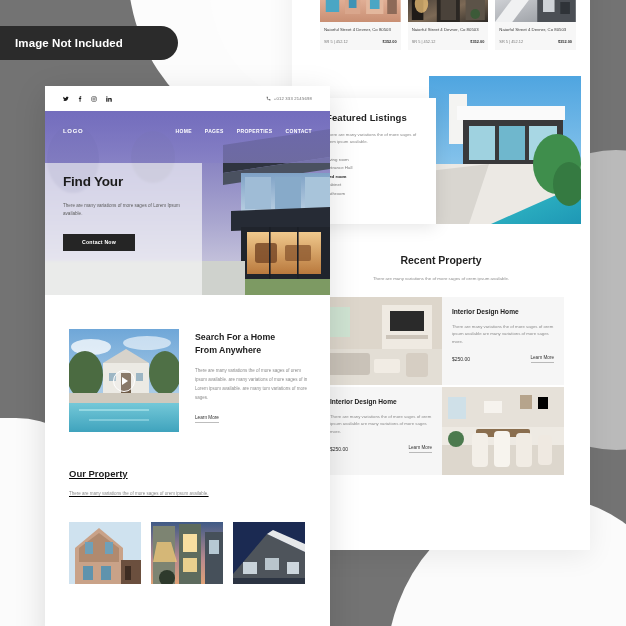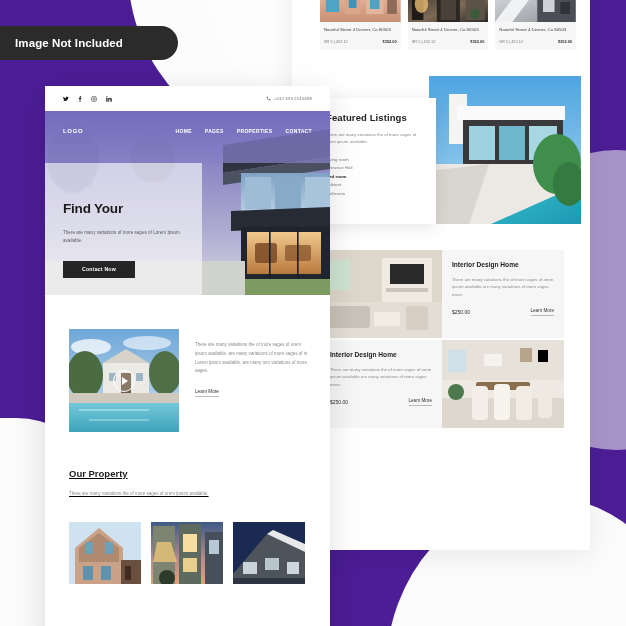--- a/index.html
+++ b/index.html
@@ -2,21 +2,21 @@
 <html><head>
 <meta charset="utf-8">
 <style>
   * { box-sizing: border-box; margin: 0; padding: 0; }
   html, body {
     width: 626px; height: 626px;
     overflow: hidden;
     font-family: "Liberation Sans", sans-serif;
     background: #eeeeee;
   }
-  #stage { position: relative; width: 626px; height: 626px; background: #4c1d95; overflow: hidden; }
+  #stage { position: relative; width: 626px; height: 626px; background: #737373; overflow: hidden; }
 
   
   .blob { position: absolute; background: #fbfbfb; pointer-events: none; }
   .blob-top {
     top: -150px; left: 128px; width: 420px; height: 300px;
     border-radius: 0 0 58% 42% / 0 0 72% 60%;
     background: #fcfcfc;
   }
   .blob-top2 {
     top: -60px; left: 210px; width: 330px; height: 160px;
@@ -141,21 +141,21 @@
     padding: 0 18px; z-index: 5;
   }
   .logo { color: #fff; font-size: 6px; font-weight: bold; letter-spacing: .7px; }
   .nav-links { display: flex; gap: 13px; }
   .nav-links span { color: #fff; font-size: 5px; font-weight: bold; letter-spacing: .35px; }
   .hero-card {
     position: absolute; left: 0; top: 52px;
     width: 157px; height: 132px;
     background: rgba(247,247,249,.66);
     backdrop-filter: blur(1px);
-    padding: 37px 18px;
+    padding: 10px 18px;
     z-index: 4;
   }
   .hero-h1 { font-size: 13.5px; line-height: 1.38; color: #1b1b1b; font-weight: bold; letter-spacing: -.2px; }
   .hero-p { margin-top: 10px; font-size: 4.6px; line-height: 1.85; color: #5d5d5d; }
   .hero-btn {
     margin-top: 15px; width: 72px; height: 17px;
     background: #252525; color: #fff;
     display: flex; align-items: center; justify-content: center;
     font-size: 5.2px; font-weight: bold; letter-spacing: .2px;
   }
@@ -323,20 +323,24 @@
         <ul class="featured-list">
           <li>Living  room</li>
           <li>Entrance Hall</li>
           <li class="active">Bed room</li>
           <li>Cabinet</li>
           <li>Bathroom</li>
         </ul>
       </div>
     </div>
 
+    <div class="recent-head">
+      <div class="recent-title">Recent Property</div>
+      <div class="recent-sub">There are many variations the of  more sages of orem ipsum available.</div>
+    </div>
 
     <div class="rp-grid">
 
       <div class="rp-row">
         <svg class="rp-img" viewBox="0 0 122 88" preserveAspectRatio="none">
           <rect width="122" height="88" fill="#e7e1d8"></rect>
           <rect x="0" y="0" width="122" height="52" fill="#ddd6cb"></rect>
           <rect x="8" y="10" width="22" height="30" fill="#cfe3d2"></rect>
           <rect x="62" y="8" width="50" height="46" fill="#efeae2"></rect>
           <rect x="70" y="14" width="34" height="20" fill="#2a2a2a"></rect>
@@ -505,20 +509,24 @@
           <rect x="0" y="64" width="110" height="10" fill="#cfc9bd"></rect>
           <rect x="0" y="74" width="110" height="29" fill="url(#vpool)"></rect>
           <rect x="10" y="80" width="70" height="2" fill="#a8e2ea" opacity=".7"></rect>
           <rect x="20" y="90" width="60" height="2" fill="#9ddbe6" opacity=".6"></rect>
         </svg>
         <div class="play">
             <i></i>
           </div>
       </div>
       <div class="search-txt">
+        <div class="search-h2">
+          <div>Search For a Home</div>
+          <div>From Anywhere</div>
+        </div>
         <div class="search-p">There are many variations the of  more sages of orem ipsum available. are many variations of  more sages of in Lorem ipsum available. are many tom variations of  more sages.</div>
         <span class="learn-more">Learn More</span>
       </div>
     </div>
 
     <div class="our-sec">
       <div class="our-h2">Our Property</div>
       <div class="our-p">There are many variations the of  more sages of orem ipsum available.</div>
       <div class="our-grid">
 

